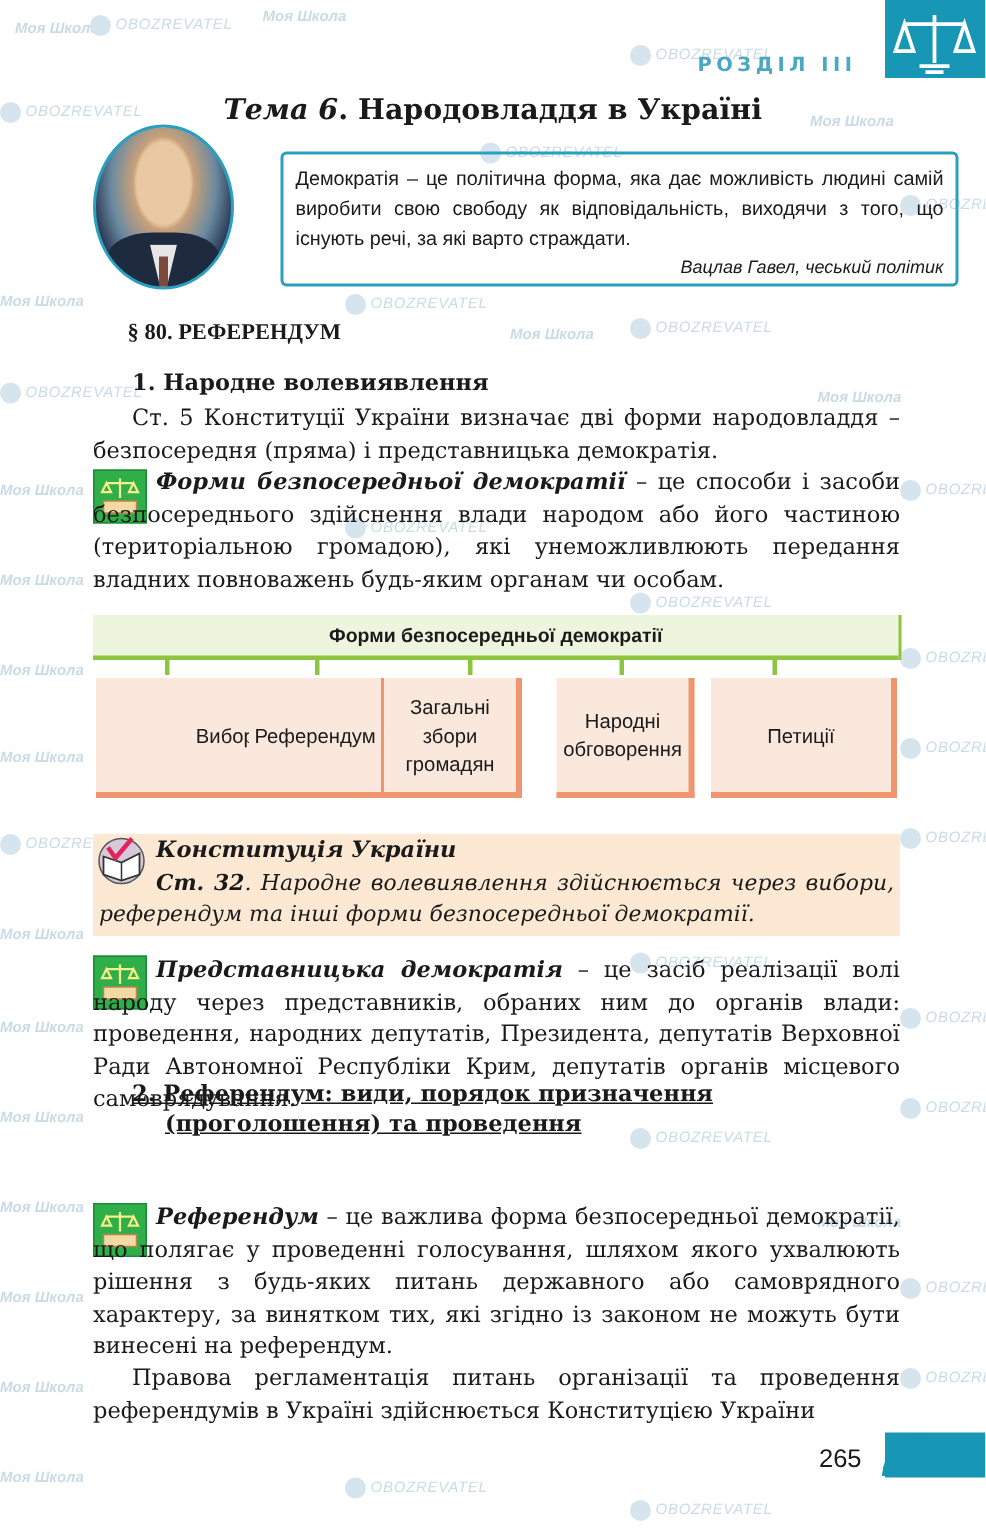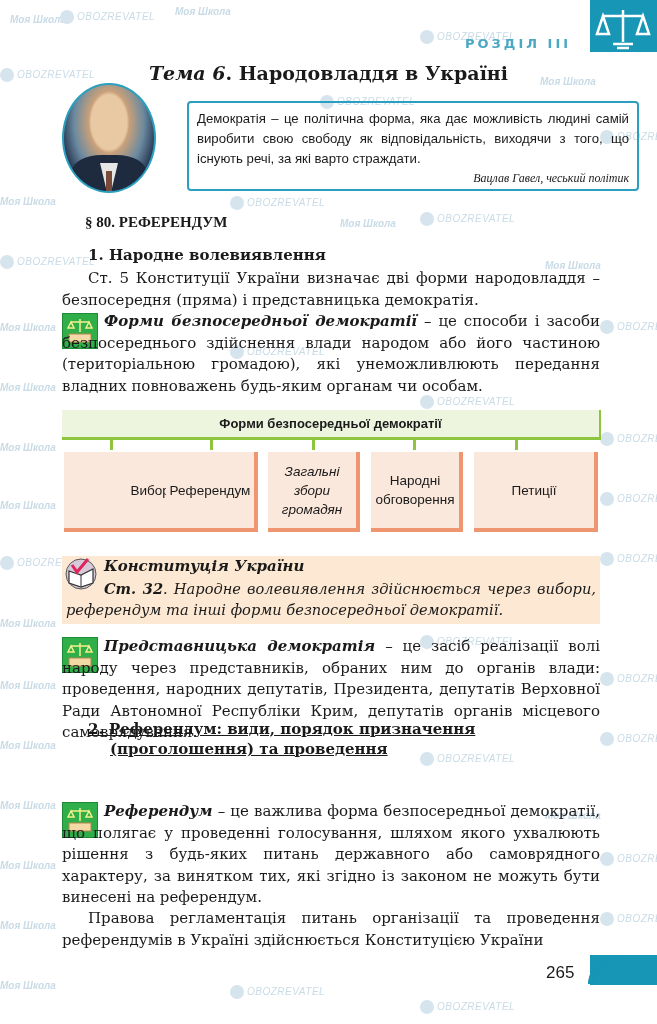--- a/index.html
+++ b/index.html
@@ -22,21 +22,21 @@
   .topic-title .it { font-style: italic; }
 
   
   .portrait { position: absolute; left: 62px; top: 83px; width: 90px; height: 106px; border-radius: 50%; border: 2px solid #2a9fbf; overflow: hidden;
     background: radial-gradient(ellipse at 50% 35%, #e8c9a4 0 28%, #c8a07a 32%, #6a8aa0 55%, #2a3a55 75%); }
   .portrait .suit { position: absolute; bottom: -4px; left: 8px; width: 74px; height: 40px; background: #1e2a3e; border-radius: 40% 40% 0 0; }
   .portrait .shirt { position: absolute; bottom: -2px; left: 36px; width: 18px; height: 30px; background: #e6e6e6; clip-path: polygon(0 0,100% 0,60% 100%,40% 100%); }
   .portrait .tie { position: absolute; bottom: -2px; left: 42px; width: 6px; height: 22px; background: #7a4a3a; }
   .quote-box { position: absolute; left: 151px; top: 101px; width: 448px; height: 86px; border: 2px solid #2a9fbf; border-radius: 4px; margin-left: 36px; }
   .quote-text { position: absolute; left: 8px; top: 6px; width: 432px; font-family: "Liberation Sans", sans-serif; font-size: 13.2px; line-height: 20px; text-align: justify; }
-  .quote-author { position: absolute; right: 8px; top: 68px; font-family: Liberation Serif, serif; font-style: italic; font-size: 12px; text-align: right; }
+  .quote-author { position: absolute; right: 8px; top: 68px; font-family: Liberation Sans, sans-serif; font-style: italic; font-size: 12px; text-align: right; }
 
   
   .para-title { position: absolute; left: 85px; top: 214px; font-family: Liberation Serif, serif; font-weight: bold; font-size: 15px; }
   .sub-title { position: absolute; left: 88px; font-weight: bold; font-size: 15px; line-height: 20px; }
 
   .text { position: absolute; left: 62px; width: 538px; font-size: 15px; line-height: 21.5px; text-align: justify; }
   .indent { text-indent: 26px; }
   .term { font-style: italic; font-weight: bold; }
 
   .def-icon { position: absolute; left: 62px; width: 34px; height: 34px; background: #2fae4a; border: 1px solid #1d8a36; }
@@ -161,21 +161,21 @@
   <div class="bar"></div>
 </div>
 <div class="diagram-stem" style="left:110px;"></div>
 <div class="diagram-stem" style="left:210px;"></div>
 <div class="diagram-stem" style="left:312px;"></div>
 <div class="diagram-stem" style="left:413px;"></div>
 <div class="diagram-stem" style="left:515px;"></div>
 
 <div class="diagram-box" style="left:64px;width:88px;padding-left:46px;">Вибори</div>
 <div class="diagram-box" style="left:166px;width:88px;">Референдум</div>
-<div class="diagram-box" style="left:268px;width:88px;font-style:italic;">Загальні збори громадян</div>
+<div class="diagram-box" style="left:256px;width:88px;">Загальні збори громадян</div>
 <div class="diagram-box" style="left:371px;width:88px;">Народні обговорення</div>
 <div class="diagram-box" style="left:474px;width:120px;">Петиції</div>
 
 <div class="const-box"></div>
 <div class="const-icon">
   <svg width="34" height="34" viewBox="0 0 34 34">
     <circle cx="17" cy="17" r="15" fill="#d8c9d8" stroke="#555" stroke-width="1"></circle>
     <path d="M5 14 L17 18 L29 12 L29 26 L17 30 L5 26 Z" fill="#ffffff" stroke="#333" stroke-width="1.2"></path>
     <line x1="17" y1="18" x2="17" y2="30" stroke="#333"></line>
     <path d="M8 8 L13 15 L24 2" stroke="#e0245e" stroke-width="3" fill="none"></path>

